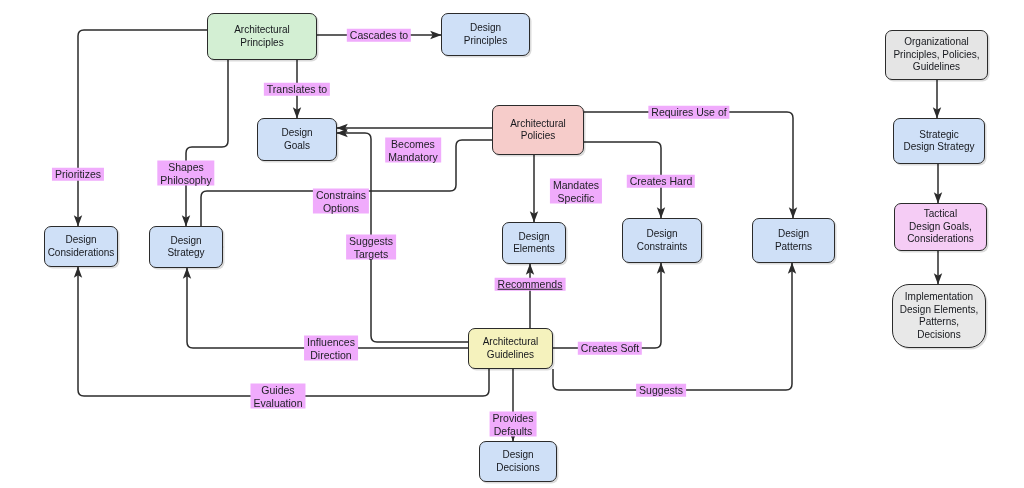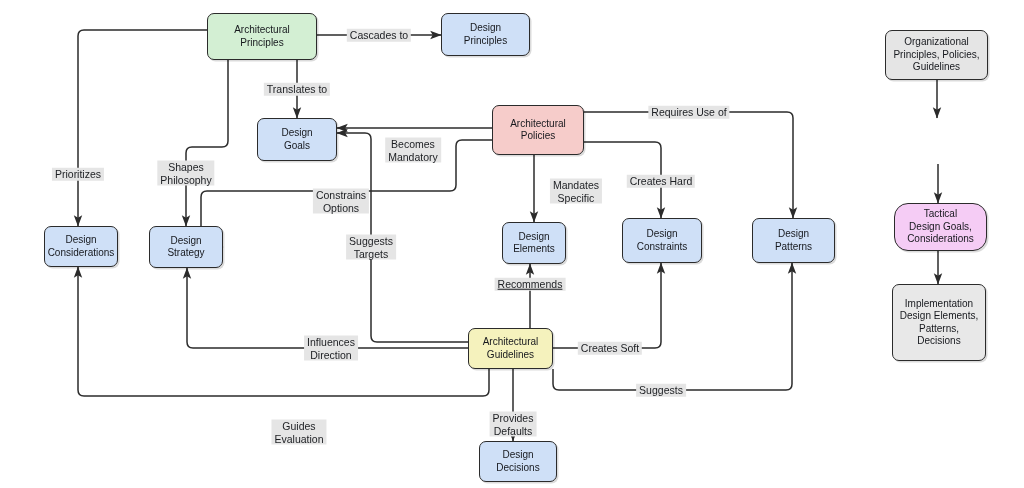--- a/index.html
+++ b/index.html
@@ -25,21 +25,21 @@
     box-shadow:1.5px 1.5px 0 rgba(0,0,0,0.14);
     z-index:3;
   }
   .elabel{
     position:absolute;
     font-size:10.5px;
     line-height:12.5px;
     color:#1c1e22;
     text-align:center;
     white-space:pre-line;
-    background:#e5e5e5;
+    background:#f0abfc;
     padding:0 3px;
     z-index:4;
     transform:translate(-50%,-50%);
   }
 </style>
 </head>
 <body>
 
 <div id="canvas">
 
@@ -107,24 +107,26 @@
 Constraints</div>
   <div class="node" style="left:752px;top:218px;width:83px;height:45px;background:#cfe0f7;">Design
 Patterns</div>
   <div class="node" style="left:468px;top:328px;width:85px;height:41px;background:#f5f2bd;">Architectural
 Guidelines</div>
   <div class="node" style="left:479px;top:441px;width:78px;height:41px;background:#cfe0f7;">Design
 Decisions</div>
   <div class="node" style="left:885px;top:30px;width:103px;height:50px;background:#e5e5e5;">Organizational
 Principles, Policies,
 Guidelines</div>
-  <div class="node" style="left:894px;top:203px;width:93px;height:48px;background:#f5ccf5;border-radius:14px;">Tactical
+  <div class="node" style="left:893px;top:118px;width:92px;height:46px;background:#cfe0f7;">Strategic
+Design Strategy</div>
+  <div class="node" style="left:894px;top:203px;width:93px;height:48px;background:#f5ccf5;">Tactical
 Design Goals,
 Considerations</div>
-  <div class="node" style="left:892px;top:284px;width:94px;height:77px;background:#e8e8e8;">Implementation
+  <div class="node" style="left:892px;top:284px;width:94px;height:64px;background:#e8e8e8;border-radius:17px;">Implementation
 Design Elements,
 Patterns,
 Decisions</div>
 
   <div class="elabel" style="left:379px;top:35px;">Cascades to</div>
   <div class="elabel" style="left:297px;top:89px;">Translates to</div>
   <div class="elabel" style="left:78px;top:134px;margin-top:40px;">Prioritizes</div>
   <div class="elabel" style="left:186px;top:173px;">Shapes
 Philosophy</div>
   <div class="elabel" style="left:413px;top:130px;margin-top:20px;">Becomes
@@ -134,19 +136,19 @@
   <div class="elabel" style="left:534px;top:191px;margin-left:42px;">Mandates
 Specific</div>
   <div class="elabel" style="left:661px;top:181px;">Creates Hard</div>
   <div class="elabel" style="left:689px;top:112px;">Requires Use of</div>
   <div class="elabel" style="left:371px;top:247px;">Suggests
 Targets</div>
   <div class="elabel" style="left:530px;top:284px;text-decoration:underline;">Recommends</div>
   <div class="elabel" style="left:610px;top:348px;">Creates Soft</div>
   <div class="elabel" style="left:331px;top:348px;">Influences
 Direction</div>
-  <div class="elabel" style="left:299px;top:396px;margin-top:36px;">Guides
+  <div class="elabel" style="left:278px;top:396px;">Guides
 Evaluation</div>
   <div class="elabel" style="left:661px;top:390px;">Suggests</div>
   <div class="elabel" style="left:513px;top:424px;">Provides
 Defaults</div>
 
 </div>
 
 </body></html>

